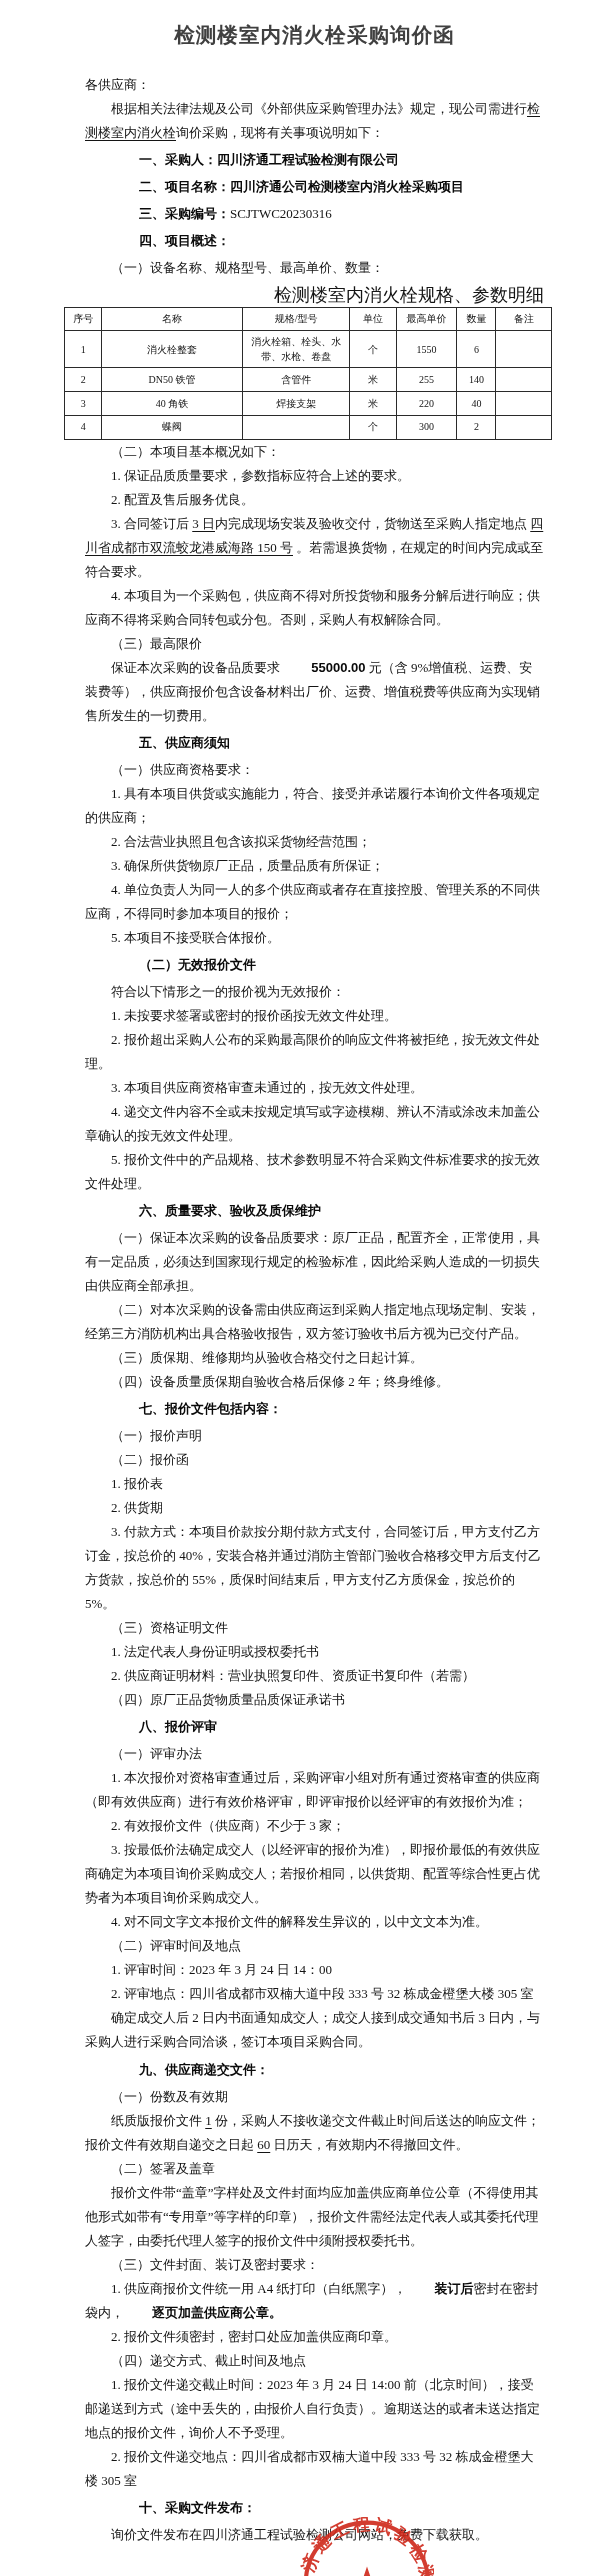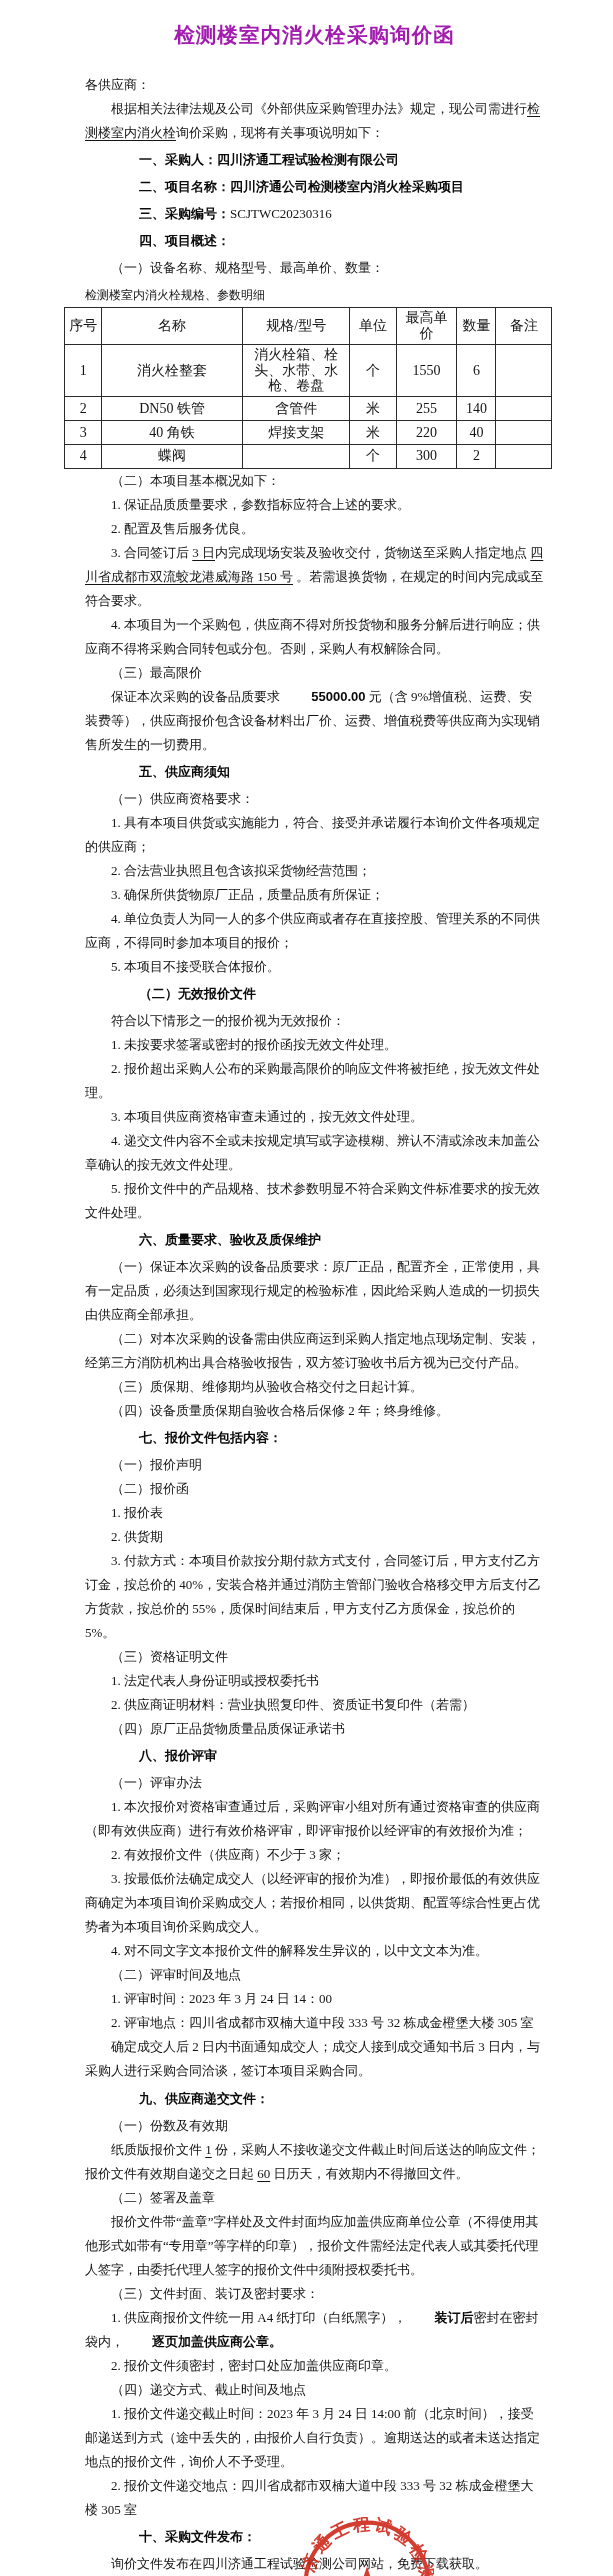--- a/index.html
+++ b/index.html
@@ -15,39 +15,39 @@
     position:absolute;left:85px;top:0;width:459px;
     font-size:13px;line-height:24px;
   }
   .doc-title{
     margin:23px 0 26px 0;
     text-align:center;
     font-family:"Liberation Sans","DejaVu Sans",sans-serif;
     font-weight:700;
     font-size:20.6px;line-height:24px;
     letter-spacing:1px;
-    color:#a21caf;
+    color:#404040;
   }
   p.blk{margin:0;text-indent:2em;}
   p.blk.flush{text-indent:0;}
   p.blk.m{margin:3.1px 0;}
   .seg{white-space:pre-wrap;}
   .seg.b{font-family:"Liberation Sans","DejaVu Sans",sans-serif;font-weight:700;color:#0a0a0a;margin-left:28px;}
   .seg.u{text-decoration:underline;text-underline-offset:2.6px;}
   .tbl-caption{
     margin:2.1px 0 0 0;
-    text-align:left;text-indent:0;
-    font-size:12px;line-height:24px;
+    text-align:right;text-indent:0;
+    font-size:18px;line-height:24px;
   }
   table.spec{
     width:488px;
     margin-left:-20.6px;
     border-collapse:collapse;
     table-layout:fixed;
-    font-size:14px;
+    font-size:10px;
   }
   table.spec th,table.spec td{
     border:1px solid #2a2a2a;
     text-align:center;vertical-align:middle;
     font-weight:400;
     padding:2.6px 2.1px;
     line-height:15.5px;
   }
   table.spec th{height:17.5px;}
   table.spec td{height:17.5px;}

